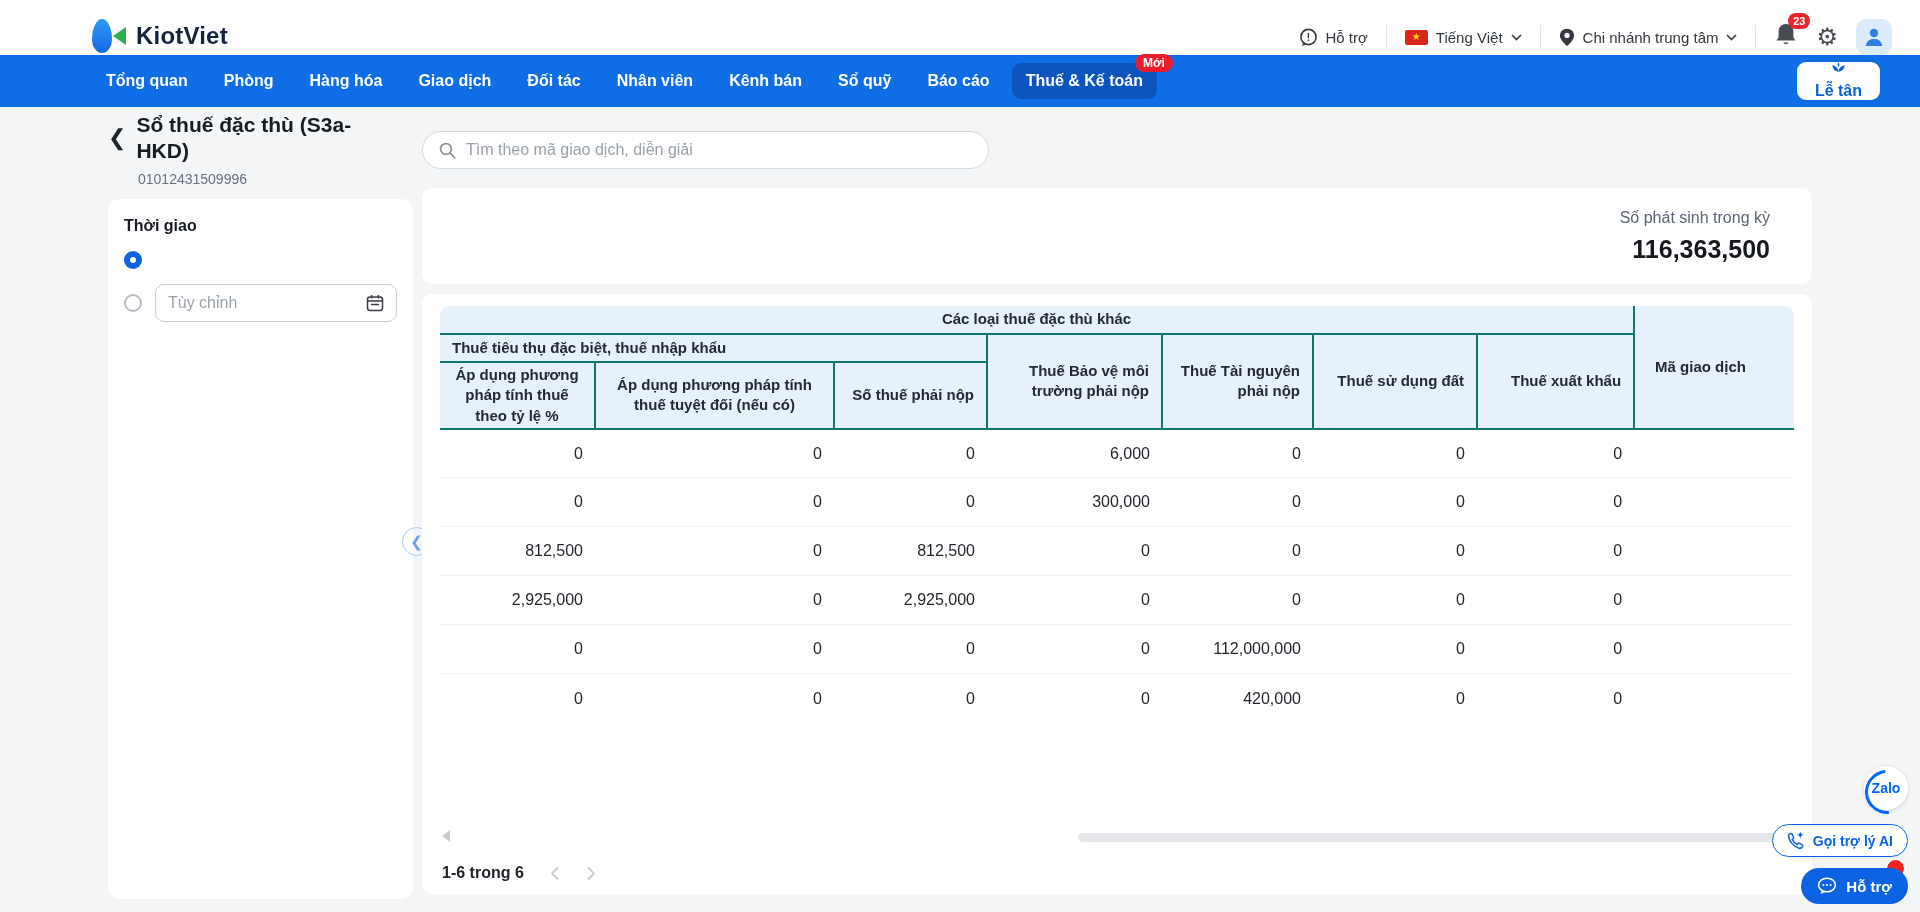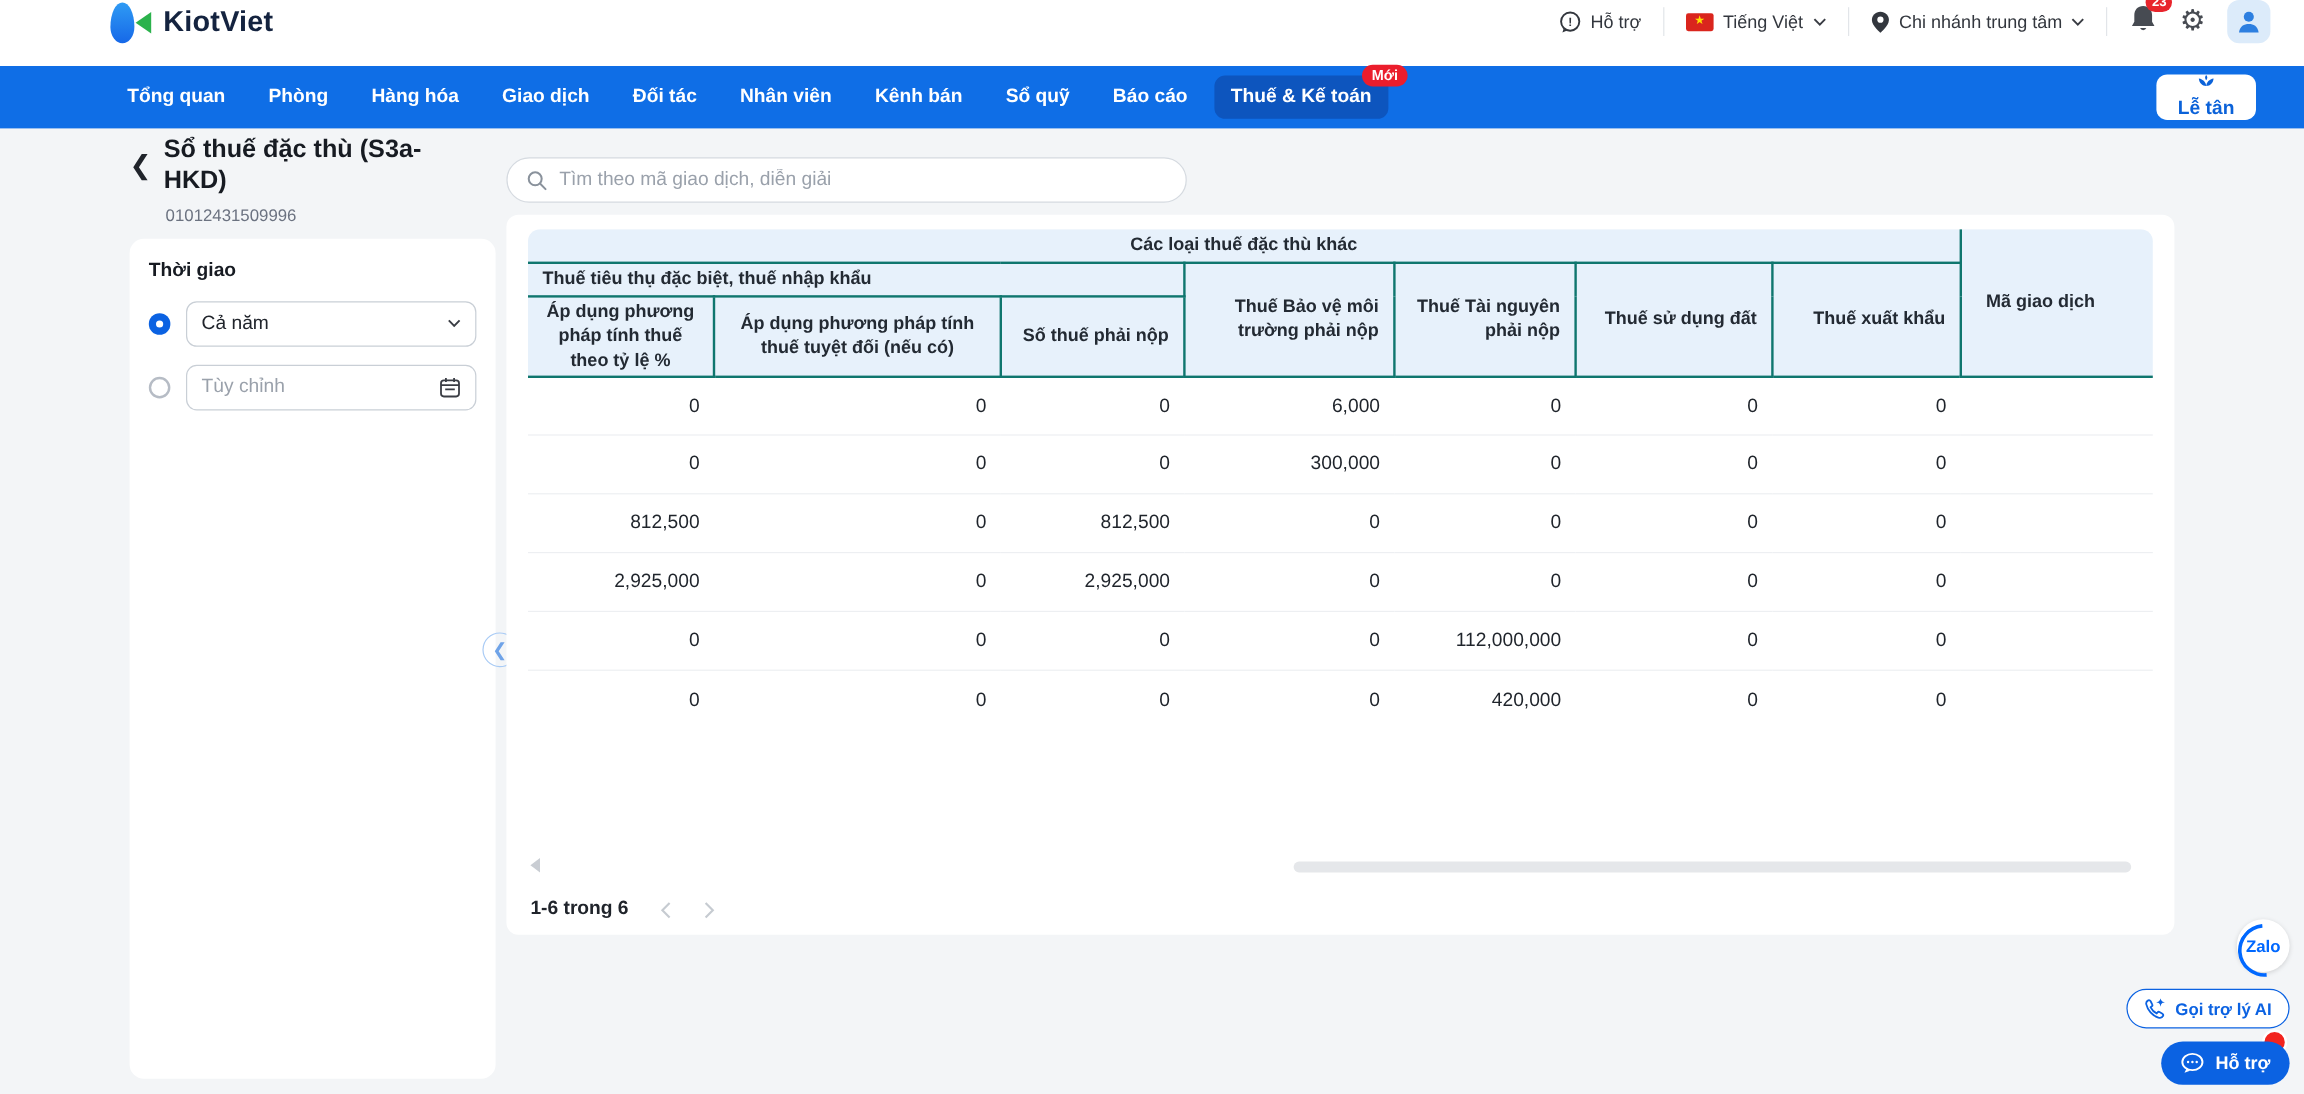--- a/index.html
+++ b/index.html
@@ -3,21 +3,21 @@
 <meta charset="utf-8">
 <style>
   * { margin:0; padding:0; box-sizing:border-box; }
   html,body { width:1920px; height:912px; }
   body {
     position:relative; background:#F3F5F7;
     font-family:"Liberation Sans", sans-serif; color:#20242B; overflow:hidden;
   }
   
   .topbar{ position:absolute; left:0; top:0; width:1920px; height:55px; background:#FFFFFF;
-    display:flex; align-items:flex-start; justify-content:space-between; padding:0 28px 0 92px; }
+    display:flex; align-items:flex-end; justify-content:space-between; padding:0 28px 0 92px; }
   .brand{ display:flex; align-items:center; gap:10px; }
   .brand-mark{ position:relative; width:34px; height:38px; }
   .brand-drop{ position:absolute; left:0; top:2px; width:20px; height:34px;
     background:linear-gradient(180deg,#2F9BF4,#1668E8); border-radius:50% 50% 50% 50%/60% 60% 40% 40%; }
   .brand-leaf{ position:absolute; right:0; top:10px; width:0; height:0;
     border-top:9px solid transparent; border-bottom:9px solid transparent; border-right:13px solid #2BB24C; }
   .brand-name{ font-size:24px; font-weight:bold; color:#14233F; letter-spacing:.2px; }
   .top-right{ display:flex; align-items:center; gap:18px; }
   .top-item{ display:flex; align-items:center; gap:8px; font-size:15px; color:#33373E; cursor:pointer; background:none; border:none; font-family:inherit; }
   .tb-divider{ width:1px; height:24px; background:#E2E5E9; }
@@ -180,26 +180,20 @@
 <aside class="sidebar">
   <div class="side-title-row">
     <button class="back-chevron">❮</button>
     <h1 class="side-title">Sổ thuế đặc thù (S3a-HKD)</h1>
   </div>
   <div class="side-code">01012431509996</div>
   <div class="side-card">
     <h3>Thời giao</h3>
     <div class="filter-row">
       <span class="radio checked"></span>
-      <span class="select-box">
-        <span>Cả năm</span>
-        <svg class="chev-down" viewBox="0 0 11 7">
-            <polyline points="1,1 5.5,5.6 10,1" fill="none" stroke="#3A3D44" stroke-width="1.6"></polyline>
-          </svg>
-      </span>
     </div>
     <div class="filter-row">
       <span class="radio unchecked"></span>
       <span class="date-box">
         <span>Tùy chỉnh</span>
         <svg width="18" height="18" viewBox="0 0 18 18">
           <rect x="1.5" y="3" width="15" height="13.4" rx="2.4" fill="none" stroke="#3A3D44" stroke-width="1.5"></rect>
           <line x1="1.5" y1="7" x2="16.5" y2="7" stroke="#3A3D44" stroke-width="1.5"></line>
           <line x1="5.6" y1="1" x2="5.6" y2="4.4" stroke="#3A3D44" stroke-width="1.5"></line>
           <line x1="12.4" y1="1" x2="12.4" y2="4.4" stroke="#3A3D44" stroke-width="1.5"></line>
@@ -214,20 +208,24 @@
 
 <main class="main">
   <div class="search-wrap">
     <svg width="17" height="17" viewBox="0 0 17 17">
       <circle cx="7" cy="7" r="5.4" fill="none" stroke="#8A929C" stroke-width="1.7"></circle>
       <line x1="11.2" y1="11.2" x2="15.6" y2="15.6" stroke="#8A929C" stroke-width="1.7" stroke-linecap="round"></line>
     </svg>
     <input type="text" placeholder="Tìm theo mã giao dịch, diễn giải" style="">
   </div>
 
+  <section class="summary-card">
+    <span class="summary-label">Số phát sinh trong kỳ</span>
+    <span class="summary-value">116,363,500</span>
+  </section>
 
   <section class="table-card">
     <div class="table-wrap">
       <table>
         <colgroup>
           <col style="width:155px">
             <col style="width:239px">
             <col style="width:153px">
             <col style="width:175px">
           <col style="width:151px">

